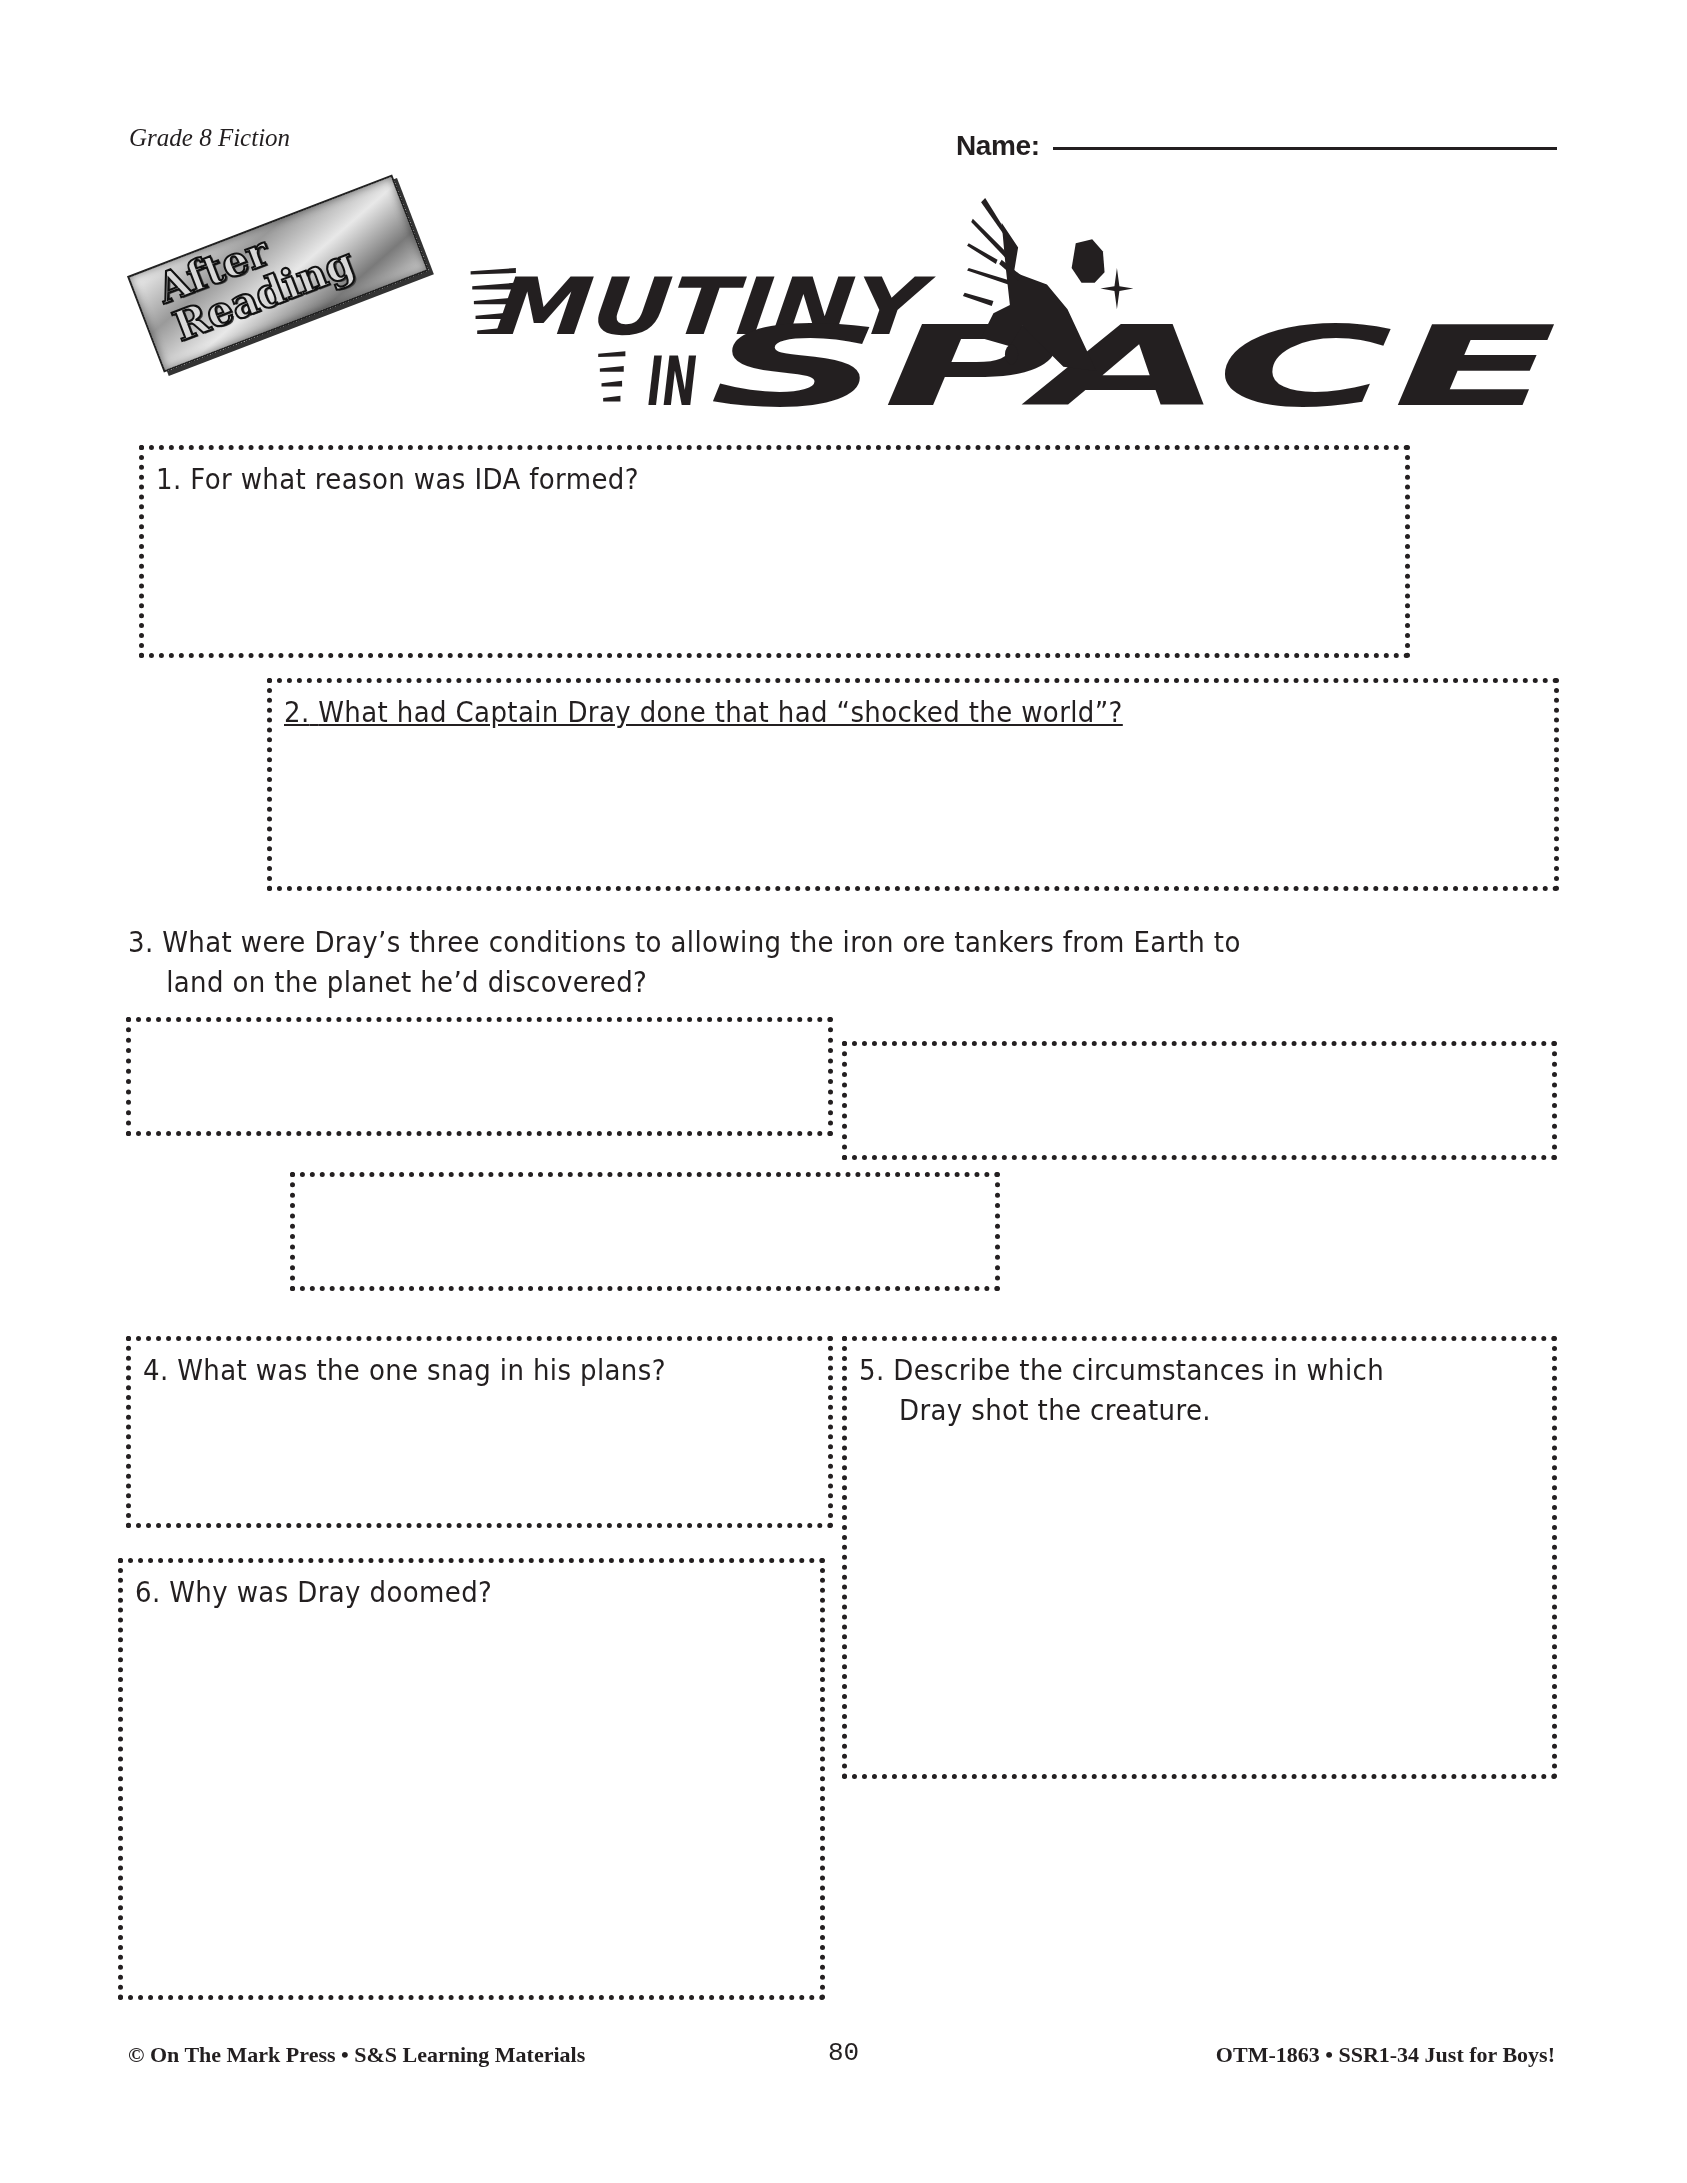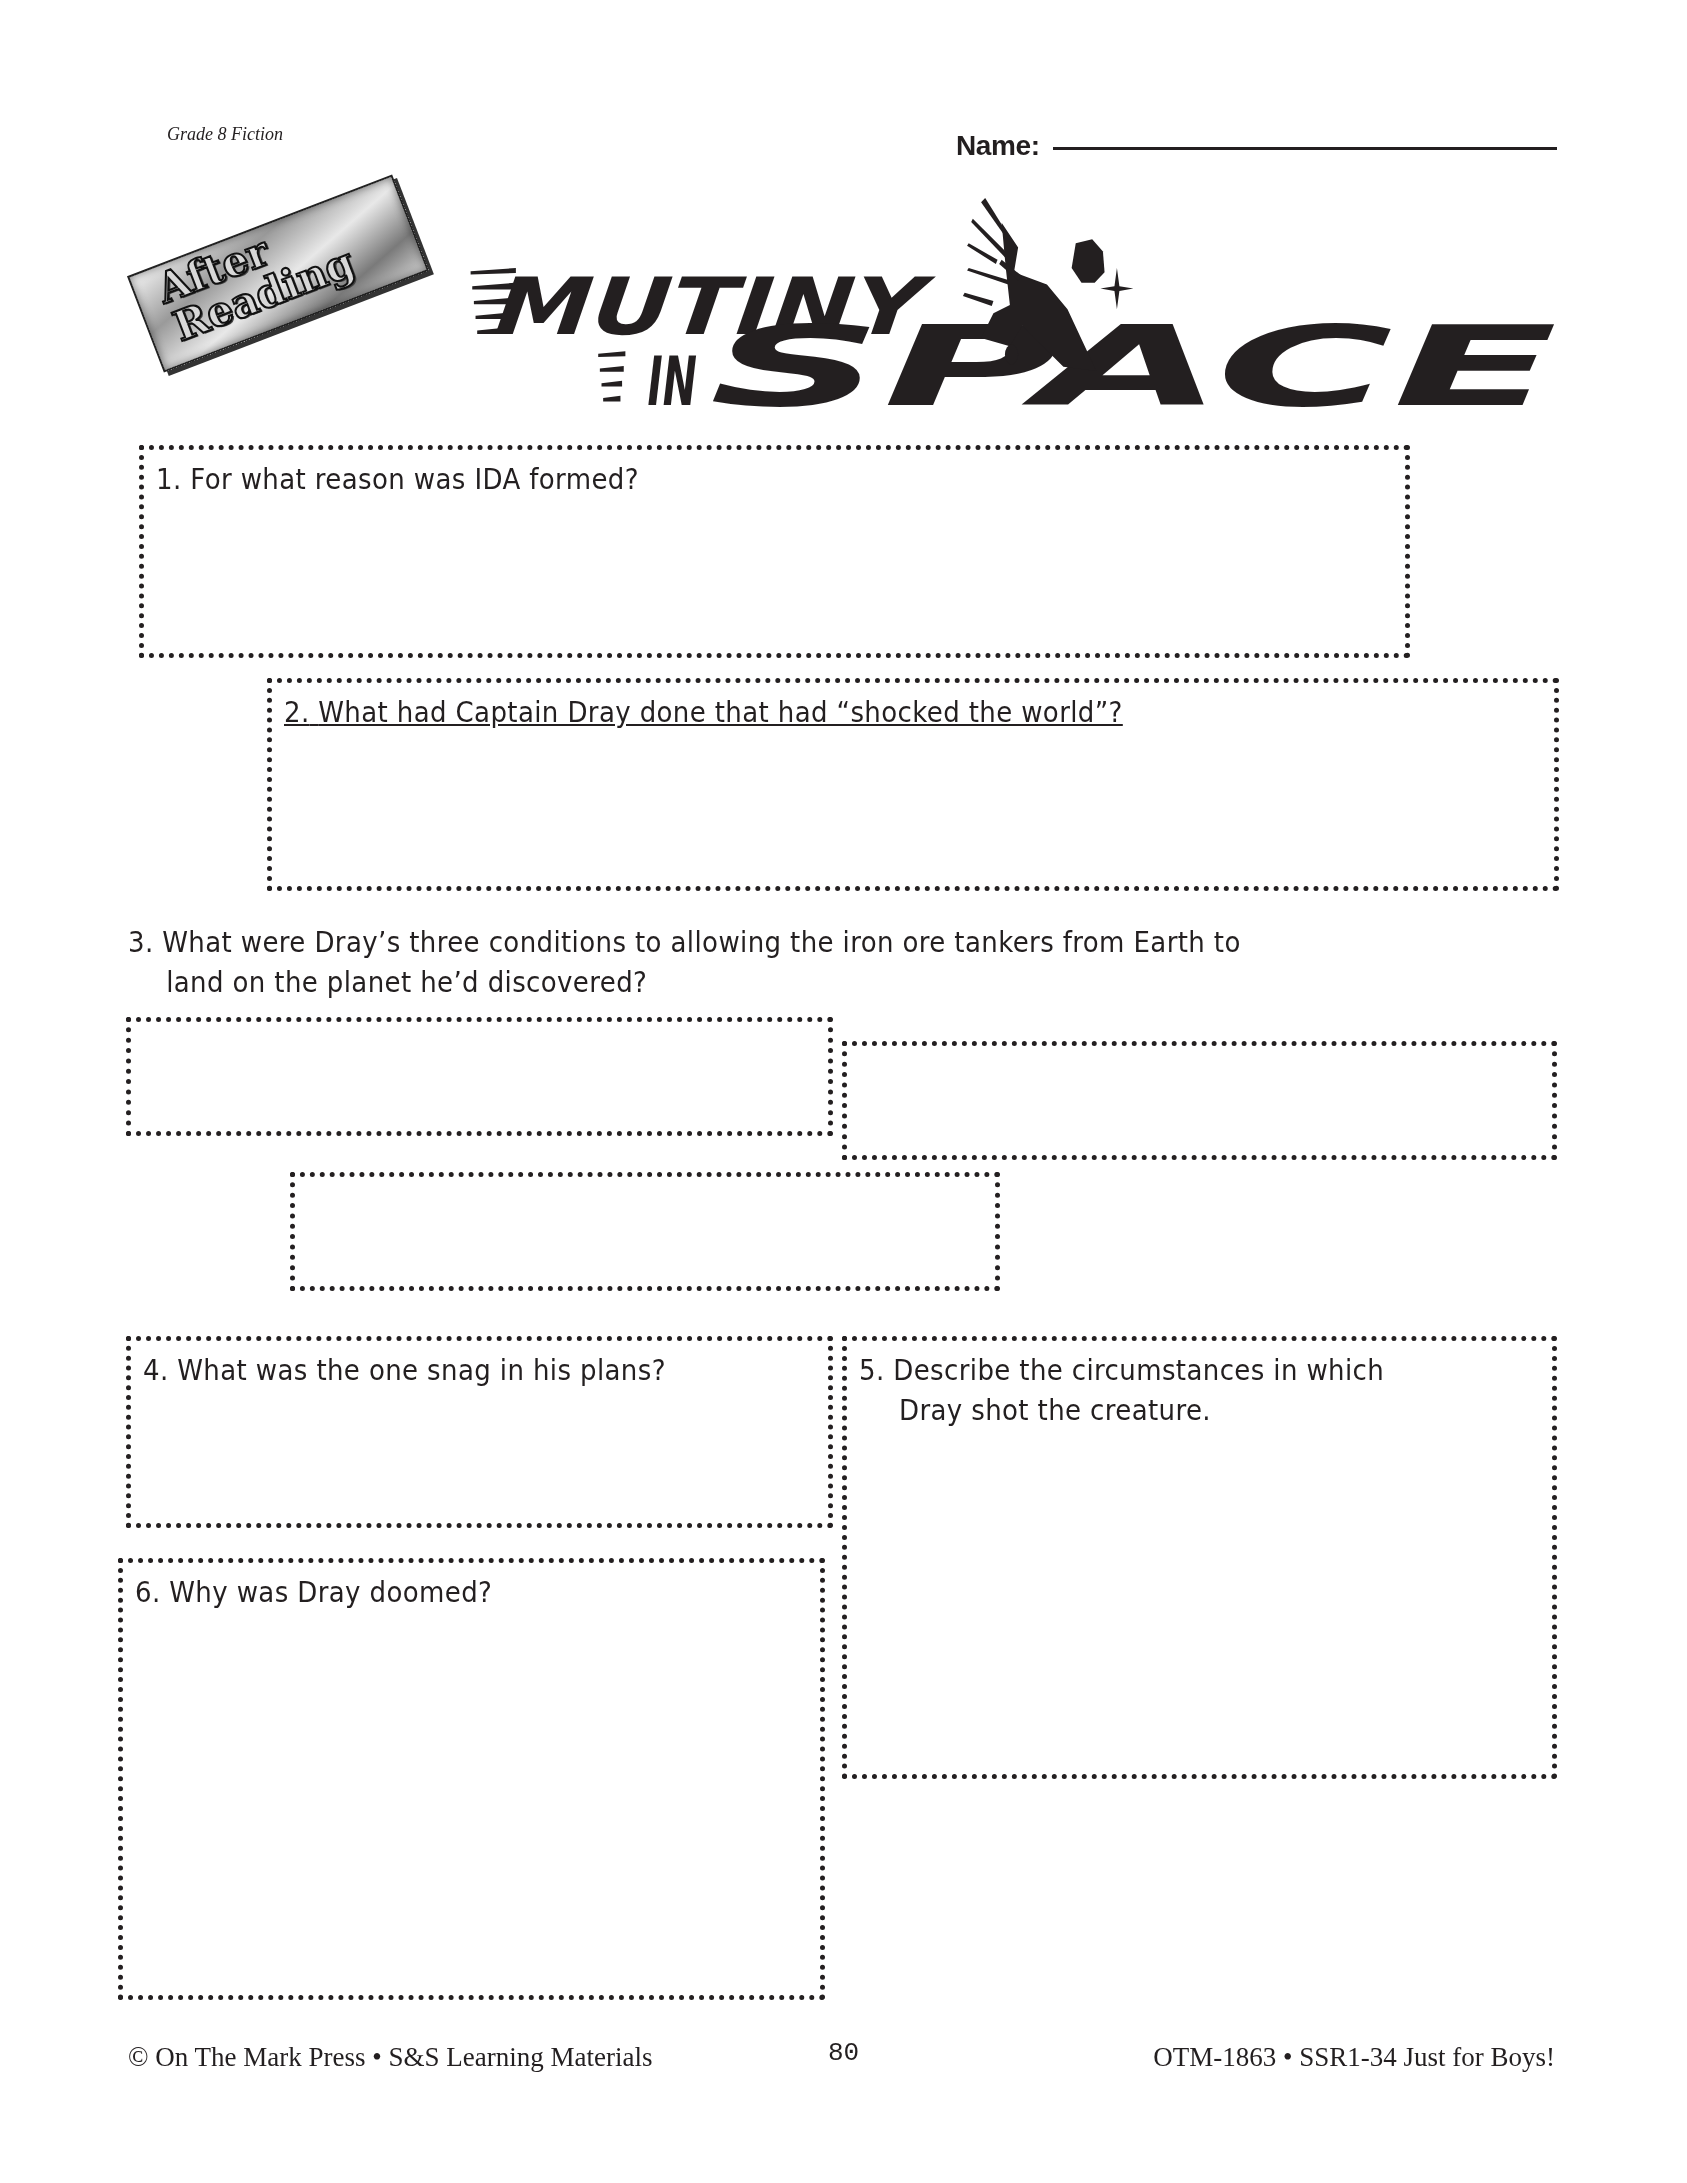--- a/index.html
+++ b/index.html
@@ -6,21 +6,21 @@
     body {
       width: 1687px; height: 2183px; position: relative; overflow: hidden;
       color: #231f20;
       font-family: "DejaVu Sans", sans-serif;
     }
     .abs { position: absolute; }
 
     .grade-label {
       left: 129px; top: 124px;
       font-family: "Liberation Serif", serif; font-style: italic;
-      font-size: 18px; color: #231f20; margin-left: 38px;
+      font-size: 25px; color: #231f20;
     }
     .name-label {
       left: 956px; top: 130px;
       font-family: "Liberation Sans", sans-serif; font-weight: bold;
       font-size: 28px; letter-spacing: -0.4px;
     }
     .name-line {
       left: 1053px; top: 147px; width: 504px; height: 3.3px; background: #231f20;
     }
 
@@ -59,21 +59,21 @@
 
     .q3text {
       left: 128px; top: 923px;
       font-family: "DejaVu Sans", sans-serif;
       font-size: 28px; line-height: 40px; white-space: nowrap;
       transform: scaleX(0.93); transform-origin: left top; letter-spacing: 0.4px;
     }
     .q3text .cont { display: block; padding-left: 41px; }
 
     .footer-left, .footer-right {
-      top: 2042px; font-family: "Liberation Serif", serif; font-weight: normal; font-size: 27px;
+      top: 2042px; font-family: "Liberation Serif", serif; font-weight: bold; font-size: 22px;
     }
     .footer-left { left: 128px; }
     .footer-right { right: 132px; }
     .footer-page {
       left: 828px; top: 2038px; font-family: Liberation Mono, monospace; font-size: 26px;
     }
   </style>
 </head>
 <body>
 

